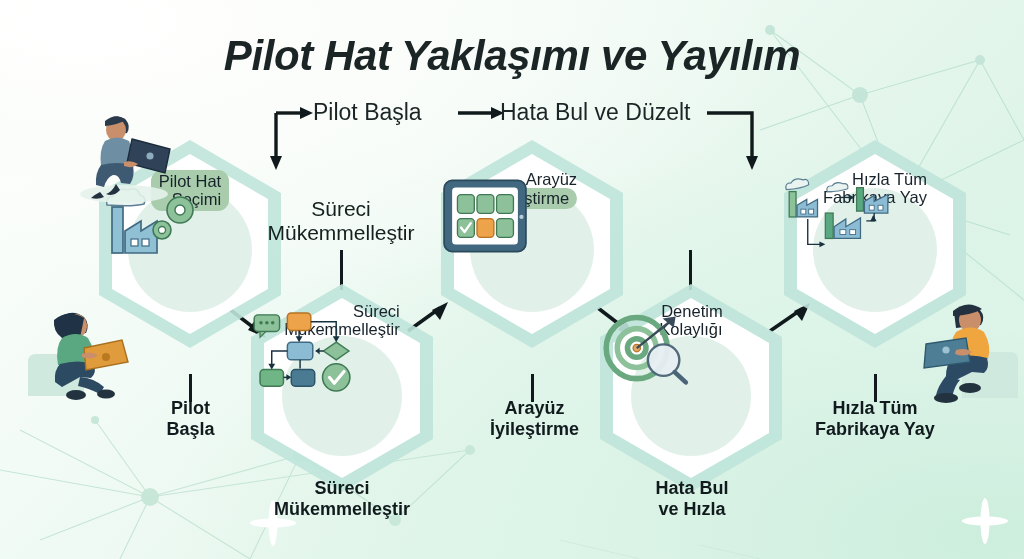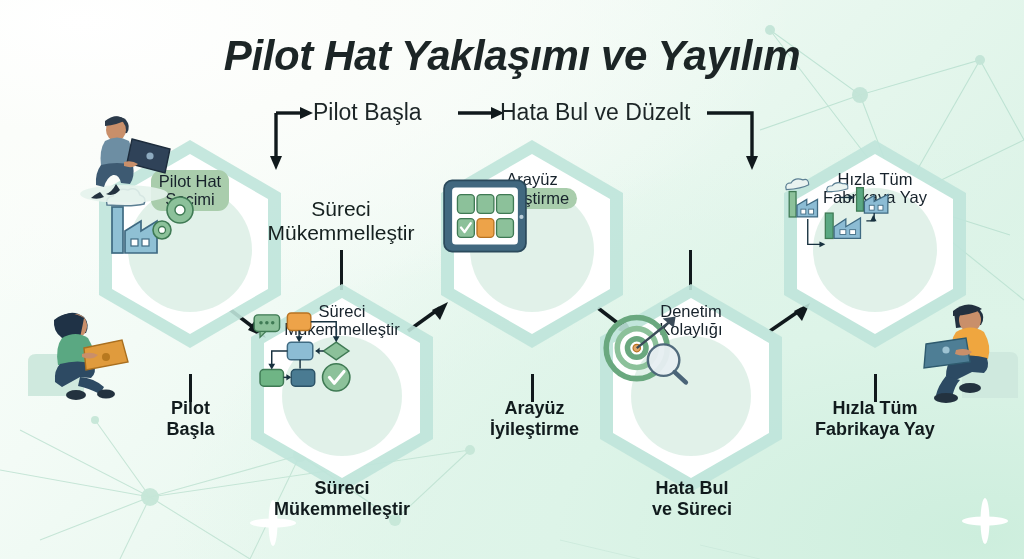--- a/index.html
+++ b/index.html
@@ -43,21 +43,21 @@
   #flow-lbl-2{left:500px;top:99px;}
 
   
   .hex{position:absolute;width:190px;height:212px;}
   .hex svg{position:absolute;inset:0;}
   .hex-inner{
     position:absolute;left:0;right:0;display:flex;flex-direction:column;
     align-items:center;justify-content:flex-start;
   }
   .hex-title{
-    font-size:16.5px;font-weight:500;color:#17222b;text-align:center;
+    font-size:16.5px;font-weight:500;color:#17222b;text-align:right;
     line-height:1.12;padding:2px 8px;border-radius:11px;white-space:nowrap;
   }
   .hex-title.pill{background:#a9cdac;}
   .hex-art{width:108px;height:86px;margin-top:5px;}
 
   
   .caption{
     position:absolute;text-align:center;font-size:18px;font-weight:bold;
     color:#111b1d;line-height:1.14;white-space:nowrap;
   }
@@ -298,21 +298,21 @@
         <circle cx="44" cy="42" r="4" fill="#e0a668" stroke="#b87322" stroke-width="1.3"></circle>
         <path d="M44 42 L84 10" stroke="#3a4a58" stroke-width="2.6" fill="none"></path>
         <path d="M86 8 L72 10 L84 20 Z" fill="#3a4a58"></path>
         <circle cx="73" cy="55" r="17" fill="#e8eff3" stroke="#4a6478" stroke-width="2.6" opacity="0.95"></circle>
         <path d="M85 68 L97 79" stroke="#4a6478" stroke-width="5" stroke-linecap="round"></path>
       </svg>
     </div>
   </div>
   <div class="caption" style="left:603px;top:478px;width:178px;">
     <div>Hata Bul</div>
-    <div>ve Süreci</div>
+    <div>ve Hızla</div>
   </div>
 
   <div class="hex" style="left:780px;top:138px;">
     <svg viewBox="0 0 190 212">
       <polygon points="95,2 186,55 186,157 95,210 4,157 4,55" fill="#bfe4da" opacity="0.9"></polygon>
       <polygon points="95,16 173,61 173,151 95,196 17,151 17,61" fill="#ffffff"></polygon>
       <circle cx="95" cy="112" r="62" fill="#d7ece2" opacity="0.75"></circle>
     </svg>
     <div class="hex-inner" style="top:30px;">
       <div class="hex-title">

